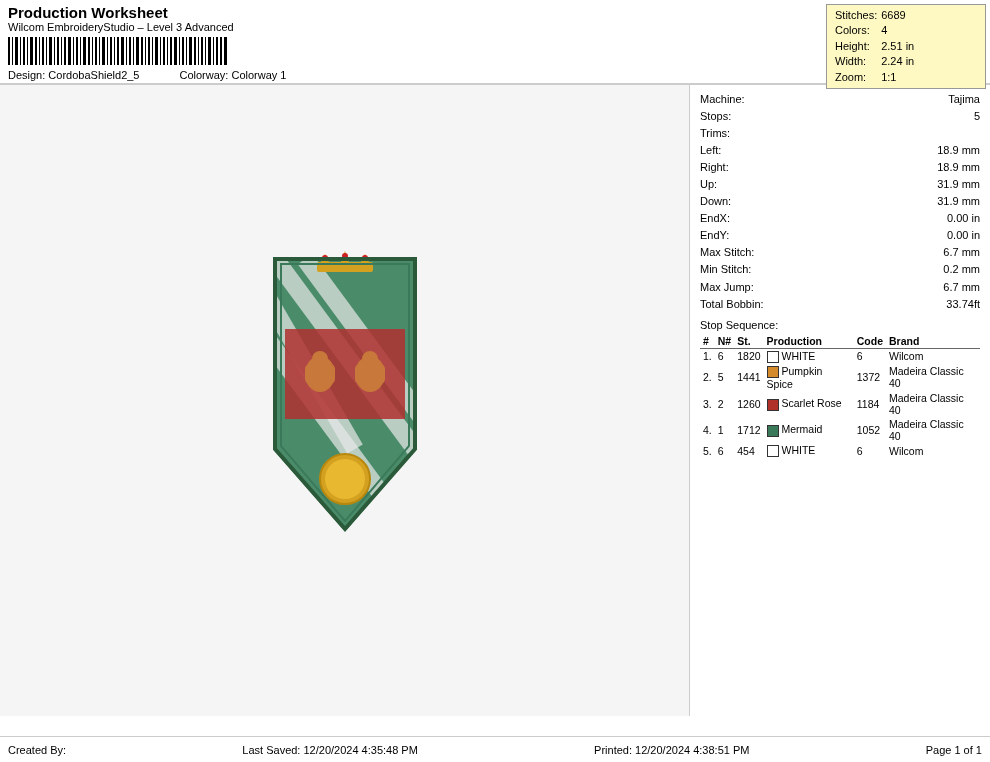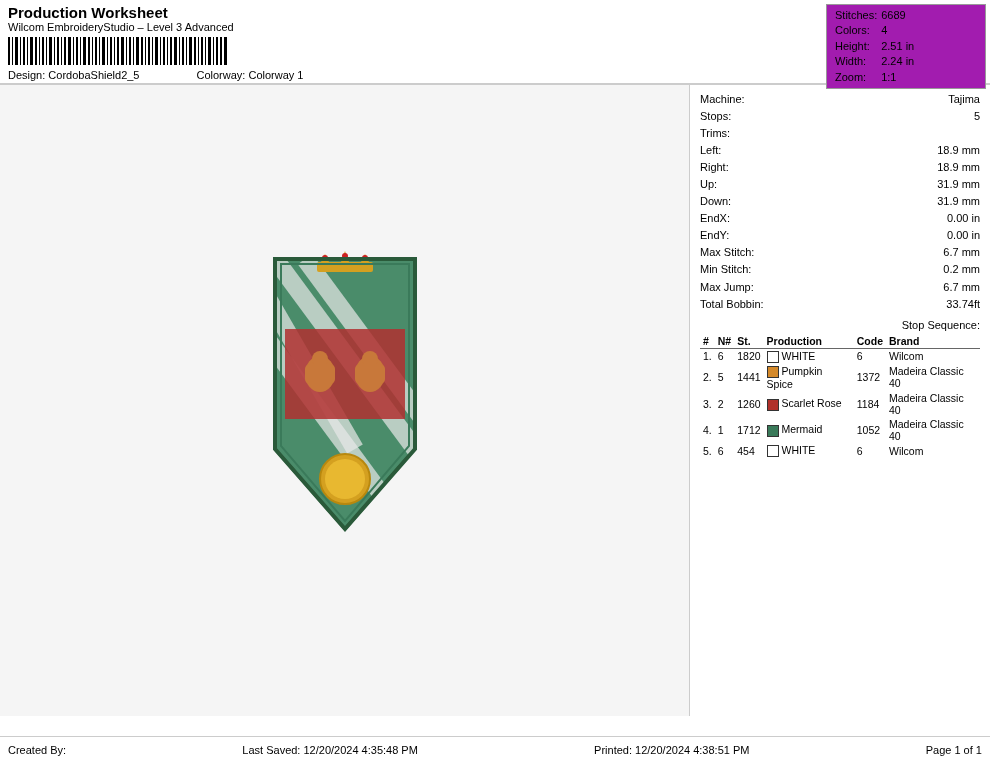--- a/index.html
+++ b/index.html
@@ -27,34 +27,34 @@
       font-size: 11px;
     }
     #barcode {
       margin: 4px 0 2px 0;
     }
     .barcode-svg {
       display: block;
     }
     .design-info {
       display: flex;
-      gap: 57px;
+      gap: 40px;
       font-size: 11px;
       margin-top: 2px;
     }
 
     
     #top-right-info {
       position: absolute;
       top: 4px;
       right: 4px;
       border: 1px solid #999;
       padding: 3px 8px;
       font-size: 11px;
-      background: #a21caf;
+      background: #fef9c3;
       min-width: 160px;
     }
     #top-right-info table {
       border-collapse: collapse;
     }
     #top-right-info td {
       padding: 0 4px 0 0;
       line-height: 1.4;
     }
     #top-right-info td:first-child {
@@ -101,21 +101,20 @@
       flex: 1;
     }
 
     
     #stop-sequence {
       margin-top: 6px;
     }
     #stop-sequence .section-title {
       font-weight: normal;
       margin-bottom: 3px;
-      text-align: right;
     }
     #stop-table {
       border-collapse: collapse;
       font-size: 10.5px;
       width: 100%;
     }
     #stop-table th {
       text-align: left;
       font-weight: bold;
       border-bottom: 1px solid #666;

